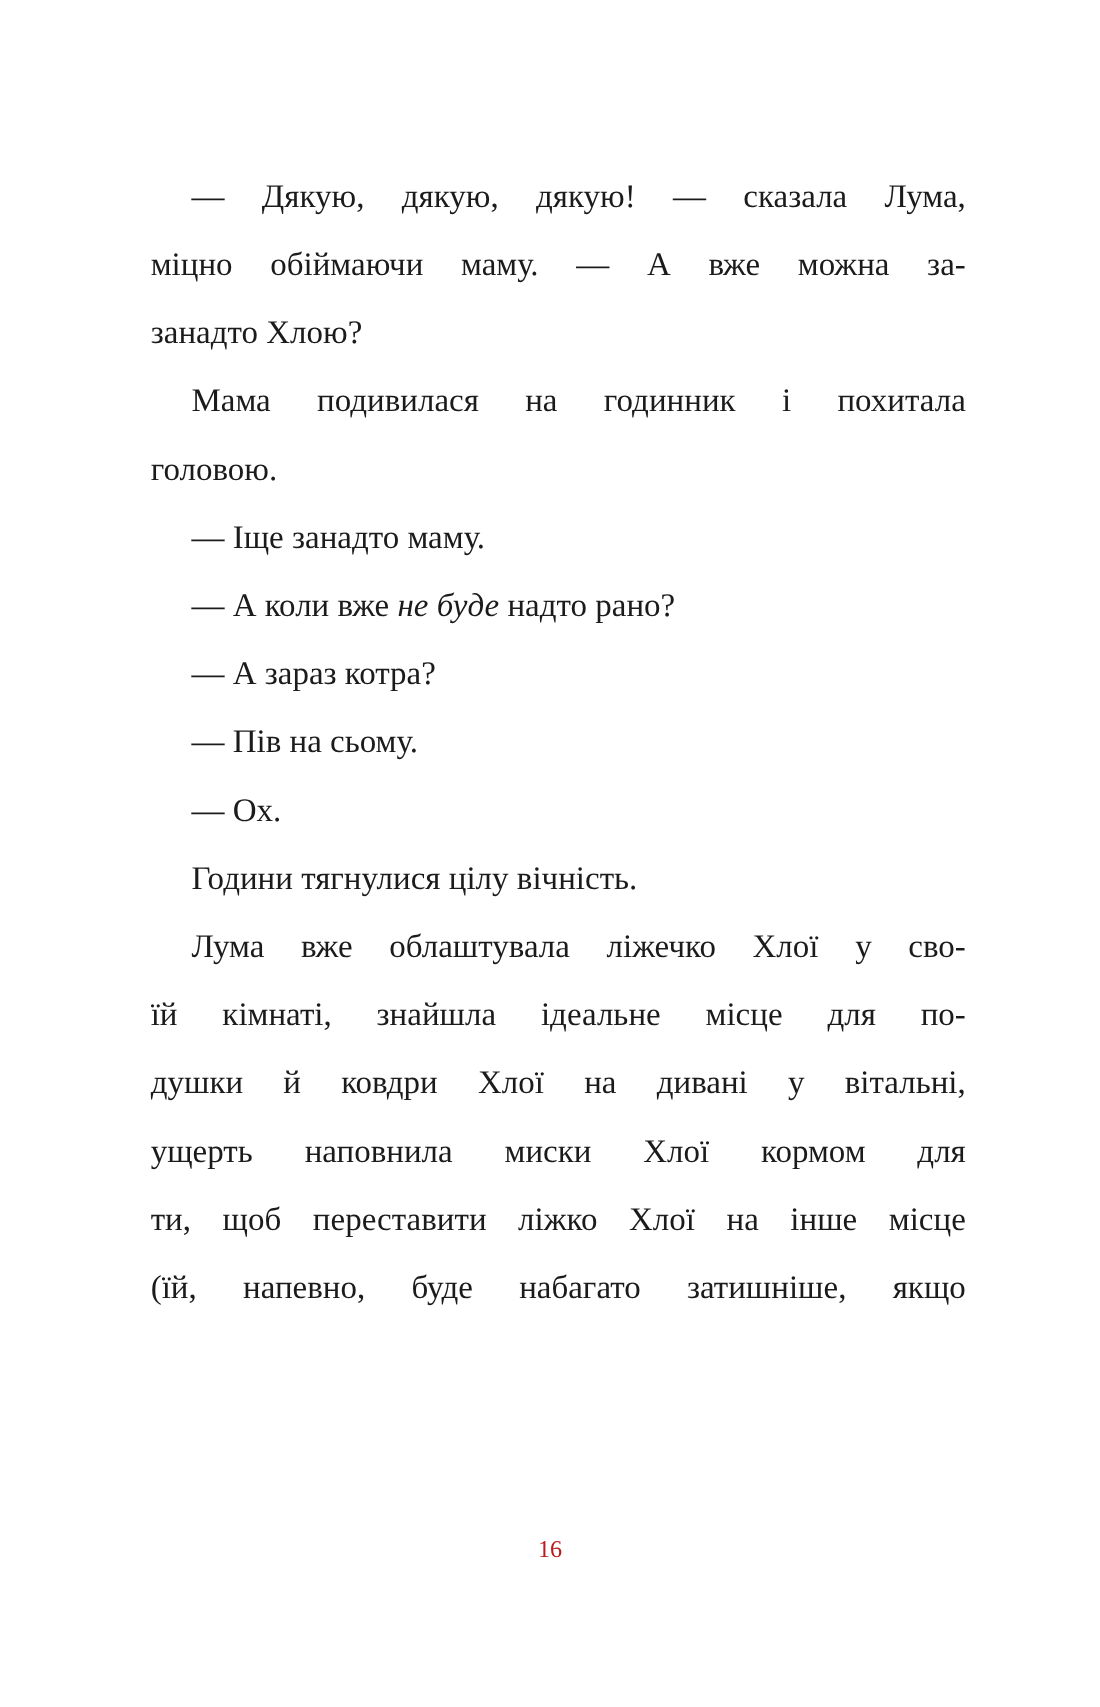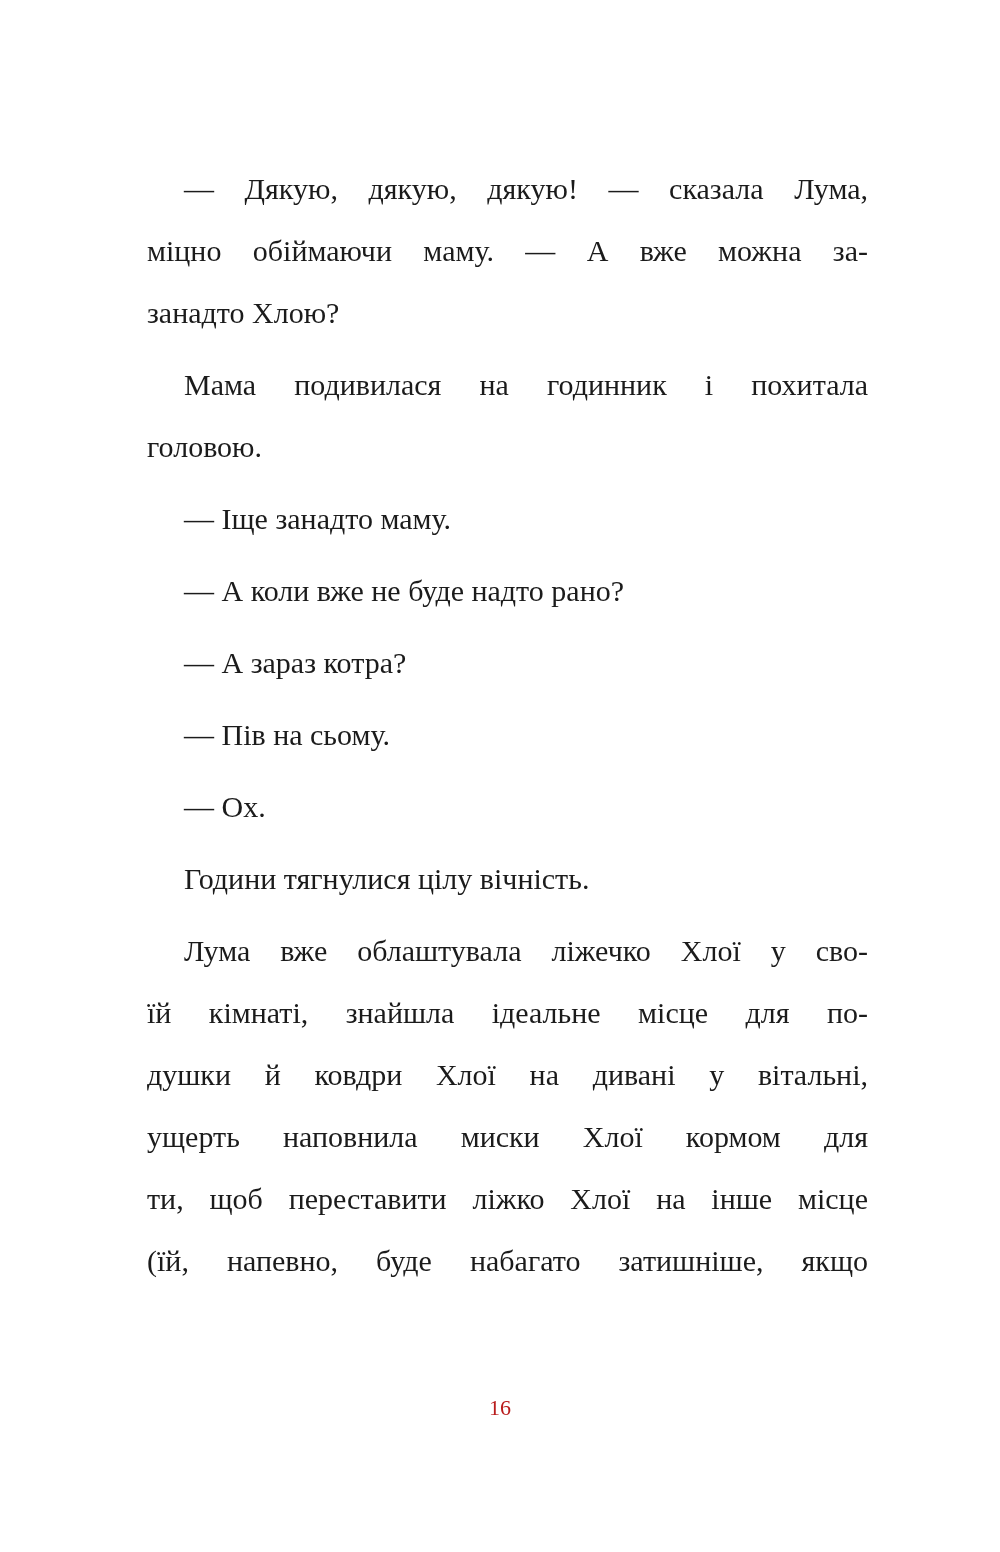--- a/index.html
+++ b/index.html
@@ -18,34 +18,35 @@
   }
   .text-block {
     position: absolute;
     left: 137px;
     top: 148px;
     width: 741px;
     font-size: 30px;
     line-height: 62px;
   }
   .paragraph {
-    margin: 10px;
+    margin: 0;
   }
   .line {
     text-align: left;
     white-space: normal;
   }
   .line.just {
     text-align: justify;
     text-align-last: justify;
   }
   .line.first {
     padding-left: 37px;
   }
   .italic {
+    font-style: italic;
   }
   .page-number {
     position: absolute;
     left: 0;
     top: 1394px;
     width: 1000px;
     text-align: center;
     font-size: 22px;
     line-height: 28px;
     color: #b91c1c;

